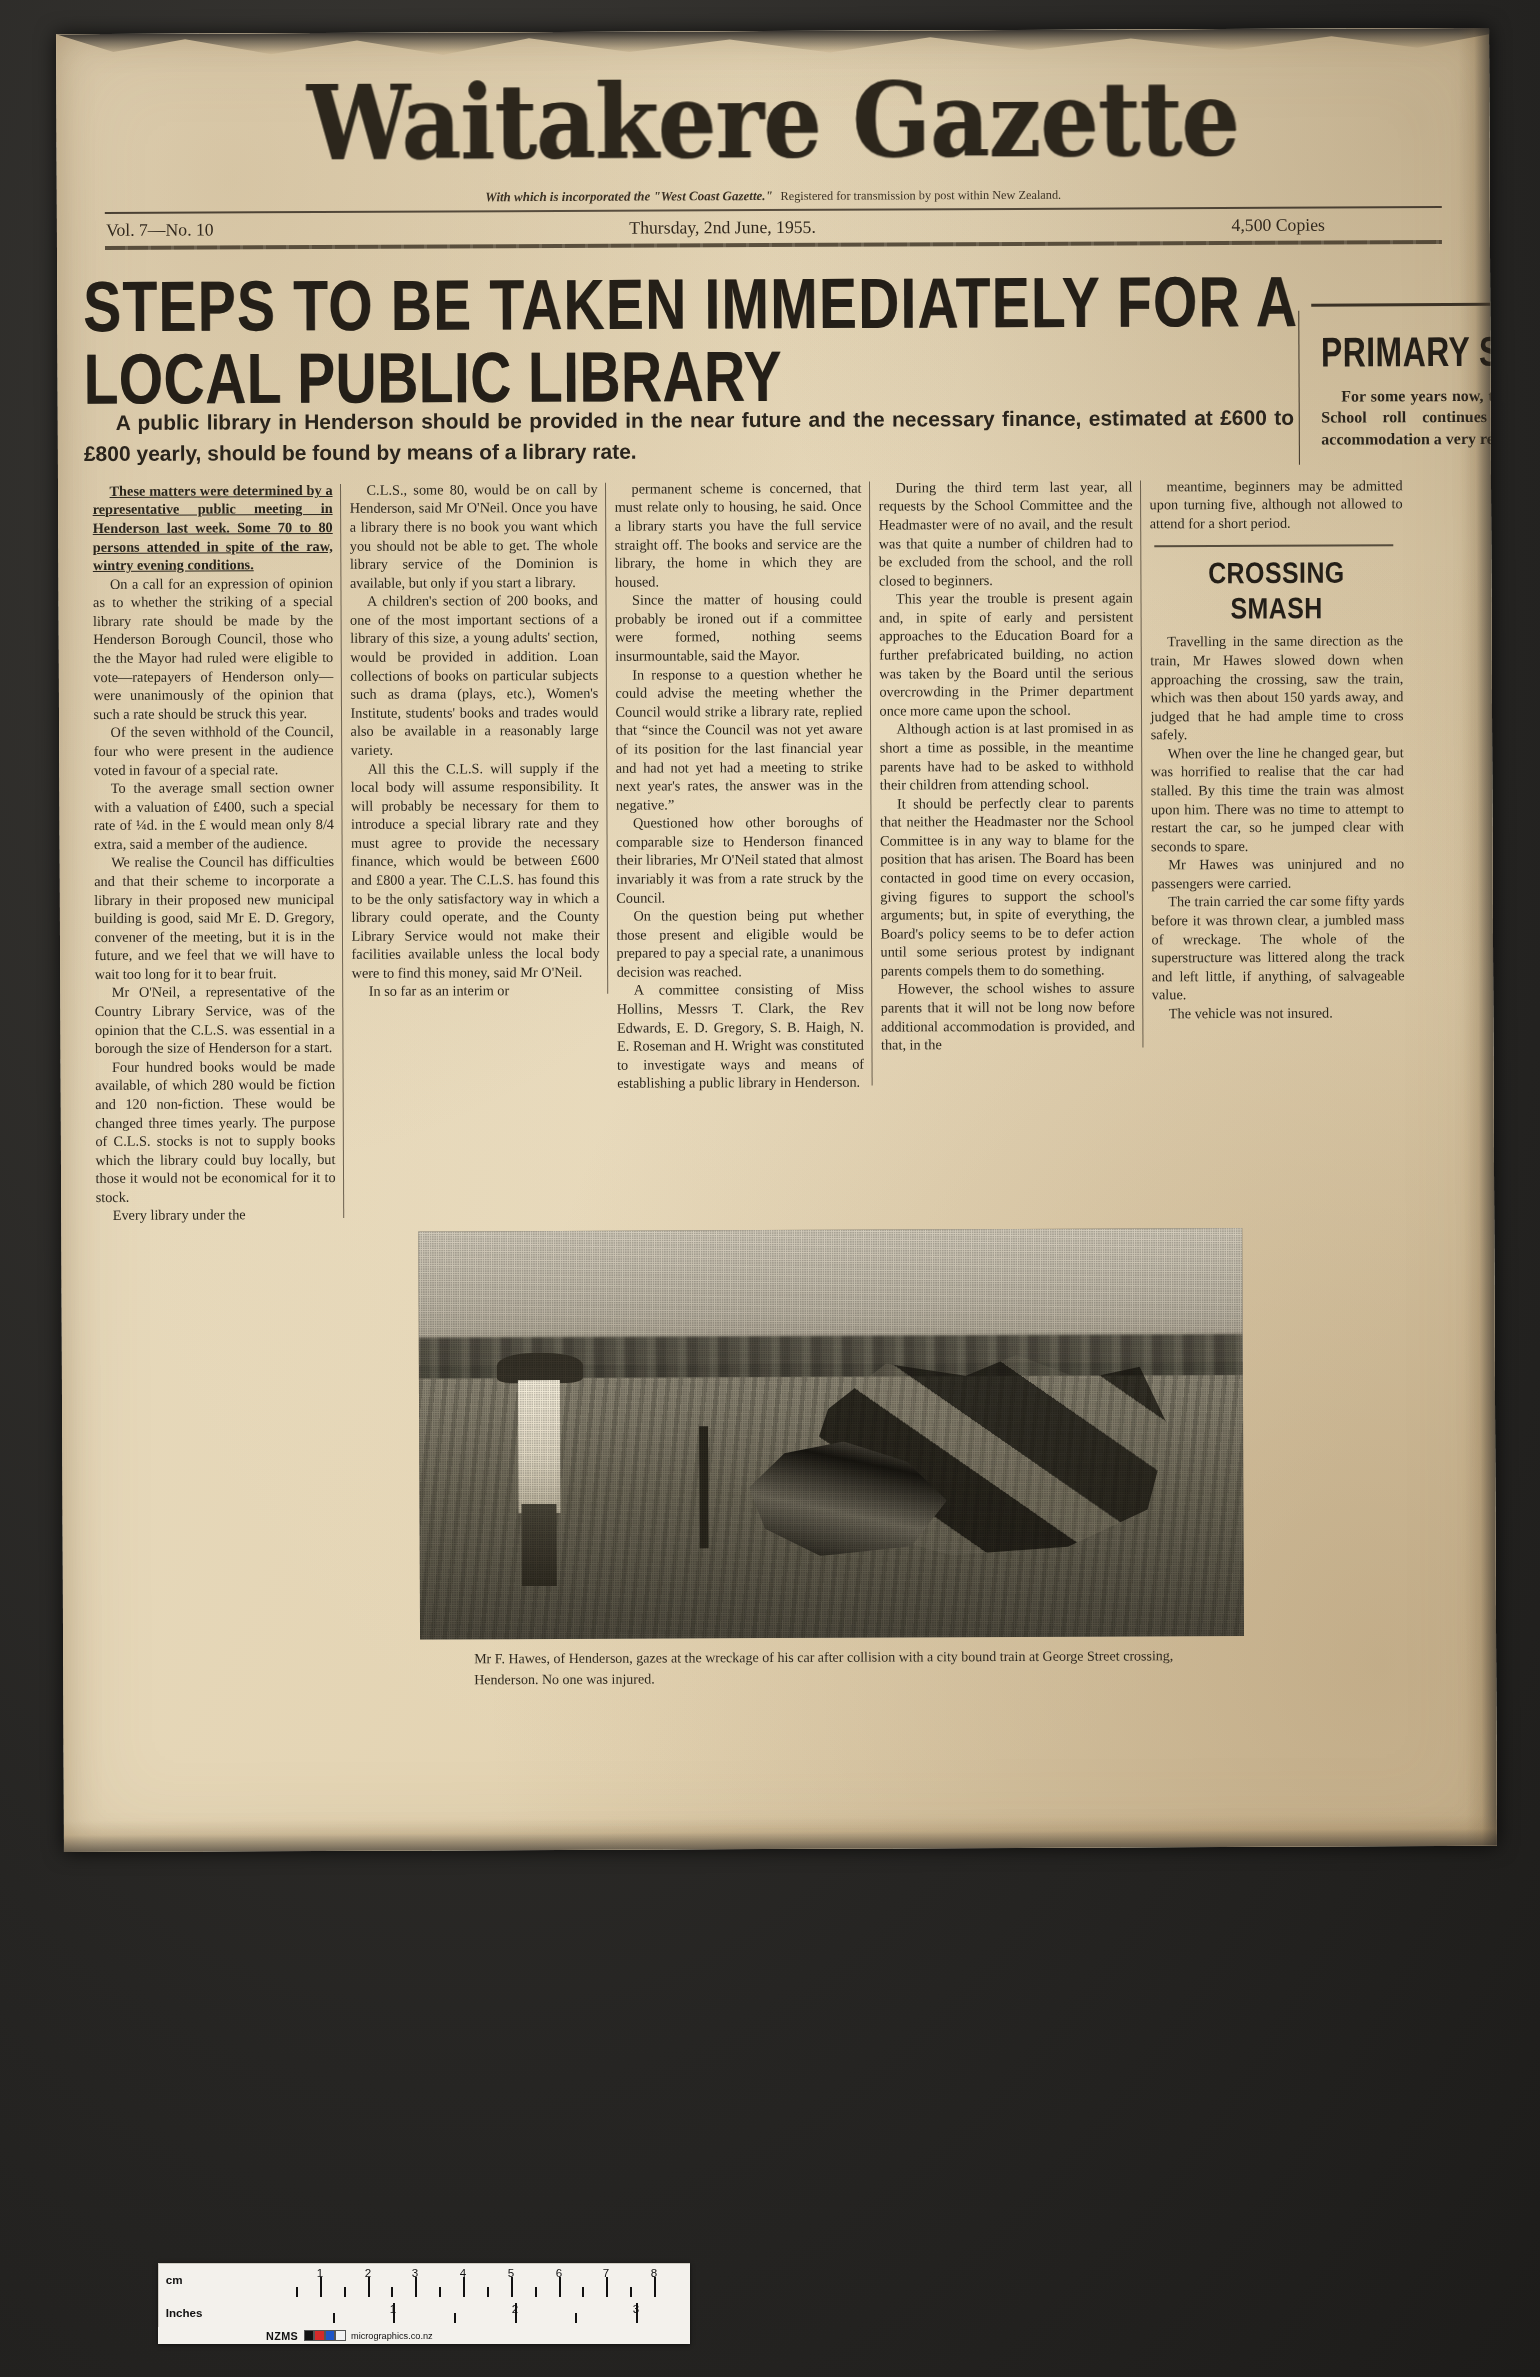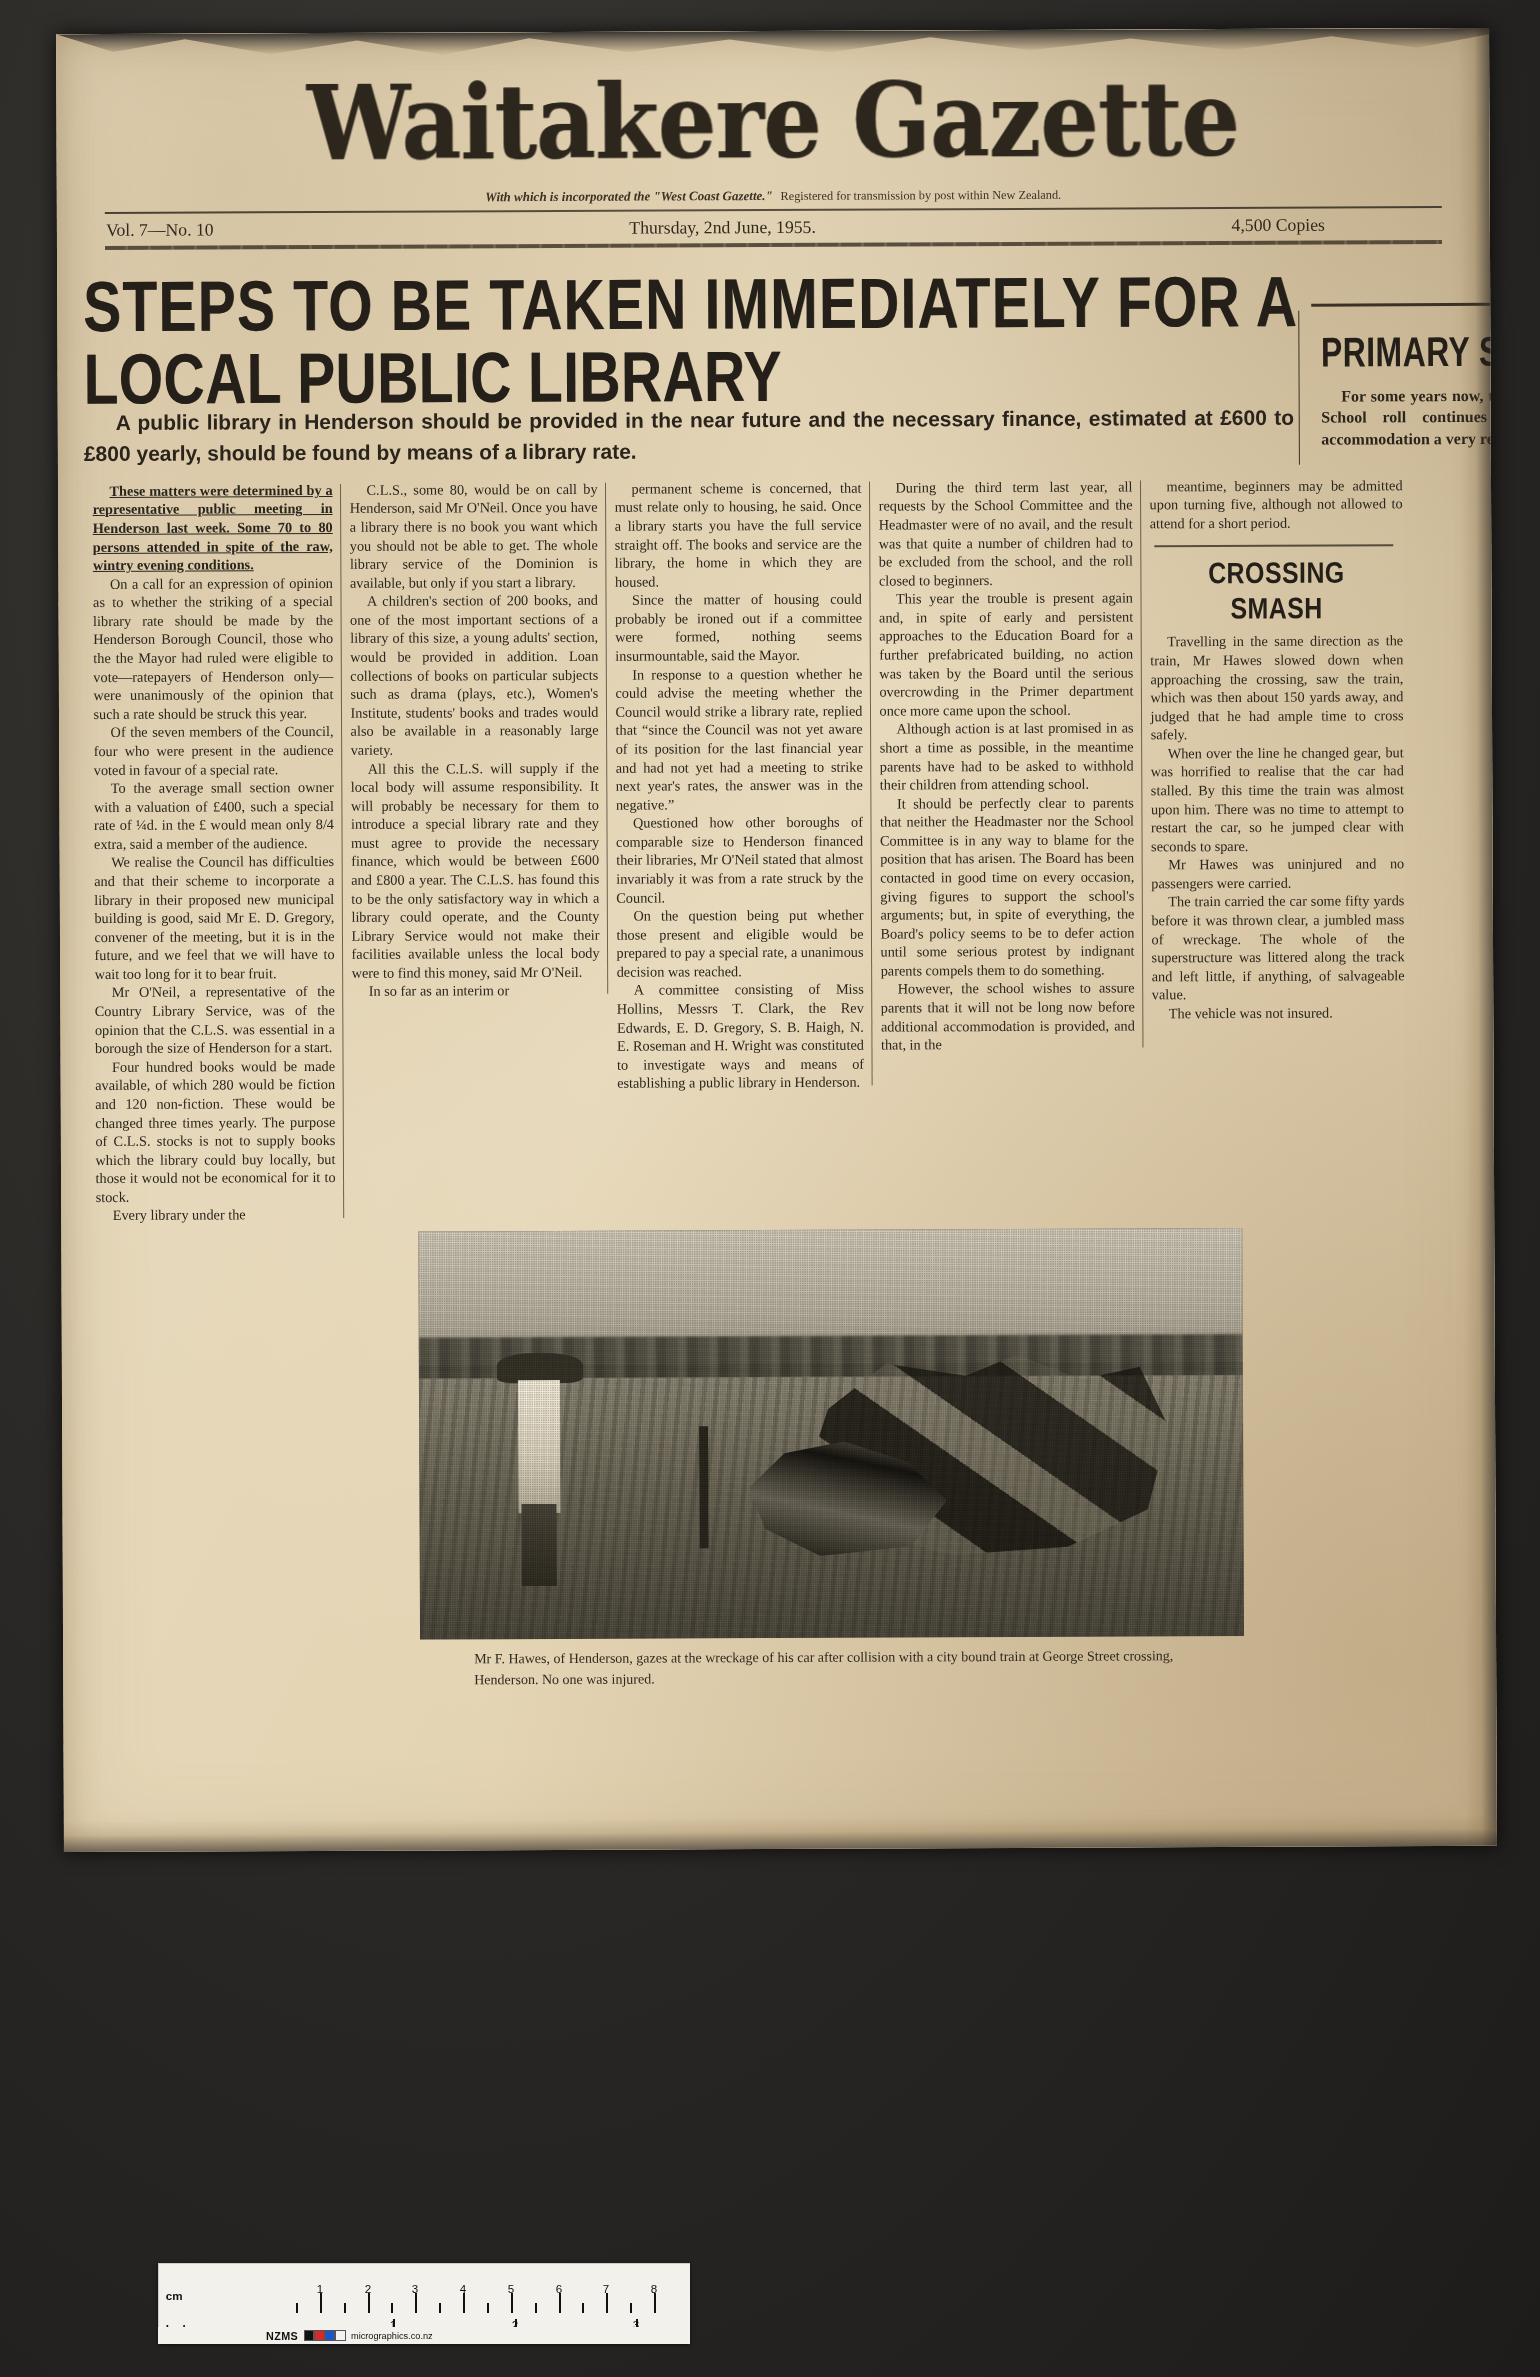--- a/index.html
+++ b/index.html
@@ -278,21 +278,21 @@
 
   
   #ruler{
     position:absolute;left:158px;bottom:33px;
     width:532px;height:81px;
     background:#f3f1ec;
     box-shadow:0 0.8px 3.9px rgba(0,0,0,.55);
     font-family:"Liberation Sans", sans-serif;
     overflow:hidden;
   }
-  #ruler .cm-row,#ruler .in-row{position:absolute;left:0;width:100%;margin-top:16px;}
+  #ruler .cm-row,#ruler .in-row{position:absolute;left:0;width:100%;}
   #ruler .cm-row{top:3.1px;height:31px;}
   #ruler .in-row{top:37px;height:28px;}
   #ruler .lbl{
     position:absolute;left:7.7px;top:7px;font-size:11.6px;color:#111;font-weight:bold;
   }
   #ruler .in-lbl{position:absolute;left:7.7px;top:6.2px;font-size:11.6px;color:#111;font-weight:bold;}
   .tick{position:absolute;bottom:0;width:1.5px;background:#111;}
   .tick.major{height:20px;}
   .tick.minor{height:10px;}
   .tnum{position:absolute;top:0;font-size:11.6px;color:#111;transform:translateX(-50%);}
@@ -348,21 +348,21 @@
         <div id="secondary-headline">PRIMARY SCHOOL FULL AGAIN</div>
         <div id="secondary-lede">For some years now, the rapidity with which the Henderson Primary School roll continues to increase has made the problem of accommodation a very real and never-ending one.</div>
       </div>
     </div>
 
     <div id="columns">
 
       <div class="col rule" id="col1">
         <p class="bold">These matters were determined by a representative public meeting in Henderson last week. Some 70 to 80 persons attended in spite of the raw, wintry evening conditions.</p>
         <p>On a call for an expression of opinion as to whether the striking of a special library rate should be made by the Henderson Borough Council, those who the the Mayor had ruled were eligible to vote—ratepayers of Henderson only—were unanimously of the opinion that such a rate should be struck this year.</p>
-        <p>Of the seven members of the Council, four who were present in the audience voted in favour of a special rate.</p>
+        <p>Of the seven withhold of the Council, four who were present in the audience voted in favour of a special rate.</p>
         <p>To the average small section owner with a valuation of £400, such a special rate of ¼d. in the £ would mean only 8/4 extra, said a member of the audience.</p>
         <p>We realise the Council has difficulties and that their scheme to incorporate a library in their proposed new municipal building is good, said Mr E. D. Gregory, convener of the meeting, but it is in the future, and we feel that we will have to wait too long for it to bear fruit.</p>
         <p>Mr O'Neil, a representative of the Country Library Service, was of the opinion that the C.L.S. was essential in a borough the size of Henderson for a start.</p>
         <p>Four hundred books would be made available, of which 280 would be fiction and 120 non-fiction. These would be changed three times yearly. The purpose of C.L.S. stocks is not to supply books which the library could buy locally, but those it would not be economical for it to stock.</p>
         <p>Every library under the</p>
       </div>
 
       <div class="col rule" id="col2">
         <p class="nofirst">C.L.S., some 80, would be on call by Henderson, said Mr O'Neil. Once you have a library there is no book you want which you should not be able to get. The whole library service of the Dominion is available, but only if you start a library.</p>
         <p>A children's section of 200 books, and one of the most important sections of a library of this size, a young adults' section, would be provided in addition. Loan collections of books on particular subjects such as drama (plays, etc.), Women's Institute, students' books and trades would also be available in a reasonably large variety.</p>

